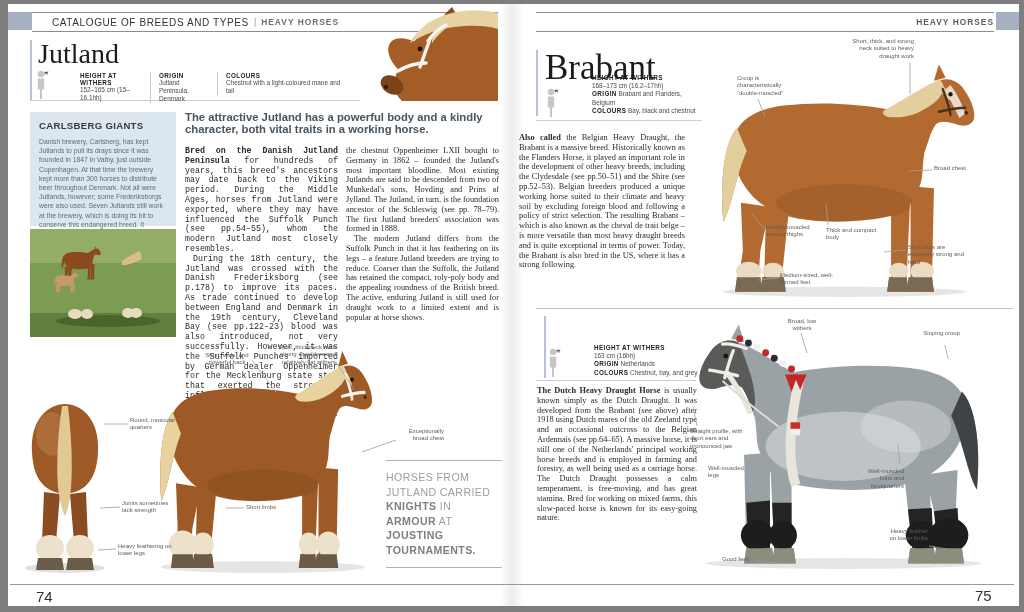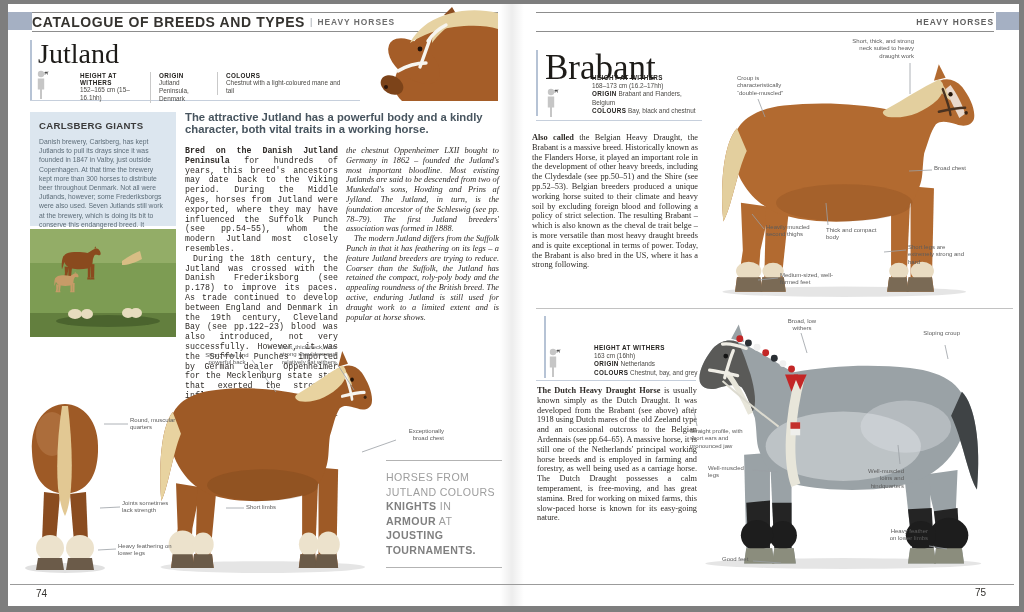--- a/index.html
+++ b/index.html
@@ -5,21 +5,21 @@
   html,body{margin:0;padding:0;background:#7e7e7e;}
   #spread{position:relative;width:1024px;height:612px;background:#fff;overflow:hidden;
           font-family:"Liberation Sans",sans-serif;}
   
   .edge{position:absolute;background:#7e7e7e;z-index:60;}
   .gutter{position:absolute;left:500px;top:4px;width:24px;height:602px;z-index:5;
           background:linear-gradient(to right,rgba(0,0,0,0) 0%,rgba(0,0,0,0.07) 50%,rgba(0,0,0,0) 100%);}
   
   .hdrbar{position:absolute;top:12px;height:18px;border-top:1px solid #8d8d8d;border-bottom:1px solid #8d8d8d;
           display:flex;align-items:center;z-index:6;}
-  .hdrbar .t1{font-size:14px;font-weight:bold;letter-spacing:.6px;color:#35332f;}
+  .hdrbar .t1{font-size:10px;font-weight:normal;letter-spacing:.6px;color:#35332f;padding-left:20px;}
   .hdrbar .sep{color:#9aa0a8;margin:0 5px;font-size:9px;}
   .hdrbar .t2{font-size:8.4px;letter-spacing:1px;color:#6d6d6d;font-weight:bold;}
   .tab{position:absolute;top:12px;height:18px;background:#a5b0c3;z-index:6;}
   
   .vline{position:absolute;width:2px;background:#b6c3d5;z-index:6;}
   .btitle{position:absolute;font-family:"Liberation Serif",serif;color:#1d1b18;z-index:7;}
   .hrule{position:absolute;height:1px;background:#c6cfdc;z-index:6;}
   .fl{font-size:6.3px;font-weight:bold;letter-spacing:.4px;color:#23211e;}
   .fv{font-size:6.4px;color:#4c4a46;line-height:8px;}
   .fcol{float:left;padding:0 8px;}
@@ -37,21 +37,21 @@
   .copy p+p{text-indent:8px;}
   .b{font-weight:bold;}
   
   .lbl{position:absolute;font-size:6px;line-height:7.4px;color:#5c5c5c;z-index:20;}
   .tr{text-align:right;} .tc{text-align:center;}
   
   .quote{position:absolute;border-top:1px solid #b3b3b3;border-bottom:1px solid #b3b3b3;
          padding:9px 0 10px 0;font-size:10.6px;line-height:14.5px;letter-spacing:.4px;
          color:#9d9d9d;z-index:20;}
   .quote .b{color:#7f7f7f;}
-  .folio{position:absolute;font-size:10px;color:#33312d;z-index:20;}
+  .folio{position:absolute;font-size:15px;color:#33312d;z-index:20;}
   .foliorule{position:absolute;left:10px;top:584px;width:1004px;height:1px;background:#9b9b9b;z-index:19;}
   svg.art{position:absolute;z-index:10;}
   svg.lines{position:absolute;left:0;top:0;z-index:18;pointer-events:none;}
 </style>
 </head>
 <body>
 
 <div id="spread">
 
   <div class="edge" style="left:0;top:0;width:1024px;height:4px"></div>
@@ -153,21 +153,21 @@
     <g transform="translate(22,42) scale(0.205)" fill="#c79b68">
         <use href="#hsil"></use>
       </g>
   </svg>
 
   <div class="intro" style="left:185px;top:111px;width:318px;">The attractive Jutland has a powerful body and a kindly character, both vital traits in a working horse.</div>
   <div class="copy" style="left:185px;top:146px;width:153px;font-family:Liberation Mono, monospace;">
     <p><span class="b">Bred on the Danish Jutland Peninsula</span><span> for hundreds of years, this breed's ancestors may date back to the Viking period. During the Middle Ages, horses from Jutland were exported, where they may have influenced the Suffolk Punch (see pp.54–55), whom the modern Jutland most closely resembles.</span></p>
     <p>During the 18th century, the Jutland was crossed with the Danish Frederiksborg (see p.178) to improve its paces. As trade continued to develop between England and Denmark in the 19th century, Cleveland Bay (see pp.122–23) blood was also introduced, not very successfully. However, it was the Suffolk Punches imported by German dealer Oppenheimer for the Mecklenburg state stud that exerted the strongest influence. One Suffolk stallion in particular, Aldrup (or Oldrup) Munkedal – descended from</p>
   </div>
-  <div class="copy" style="left:346px;top:146px;width:153px;font-style:italic;">
+  <div class="copy" style="left:346px;top:146px;width:153px;">
     <p>the chestnut Oppenheimer LXII bought to Germany in 1862 – founded the Jutland's most important bloodline. Most existing Jutlands are said to be descended from two of Munkedal's sons, Hovding and Prins af Jylland. The Jutland, in turn, is the foundation ancestor of the Schleswig (see pp. 78–79). The first Jutland breeders' association was formed in 1888.</p>
     <p>The modern Jutland differs from the Suffolk Punch in that it has feathering on its legs – a feature Jutland breeders are trying to reduce. Coarser than the Suffolk, the Jutland has retained the compact, roly-poly body and the appealing roundness of the British breed. The active, enduring Jutland is still used for draught work to a limited extent and is popular at horse shows.</p>
   </div>
 
   <svg class="art" style="left:22px;top:392px;" width="86" height="182" viewBox="0 0 86 182">
     <ellipse cx="43" cy="176" rx="40" ry="5" fill="rgba(0,0,0,0.12)"></ellipse>
     <path d="M10,60 C8,28 26,12 43,12 C60,12 78,28 76,60 C75,84 66,100 43,102 C20,100 11,84 10,60 Z" fill="#9e5a26"></path>
     <ellipse cx="30" cy="42" rx="16" ry="22" fill="rgba(255,220,180,0.15)"></ellipse>
     <polygon points="22,100 38,102 34,150 20,150" fill="#8a4c20"></polygon>
     <polygon points="48,102 64,100 66,150 52,150" fill="#8a4c20"></polygon>
@@ -203,21 +203,21 @@
 
   <div class="lbl tc" style="left:196px;top:352px;width:62px;">Short, wide, and powerful back</div>
   <div class="lbl tr" style="left:268px;top:344px;width:68px;">Short, thick neck, with strong shoulders and relatively flat withers</div>
   <div class="lbl tr" style="left:396px;top:428px;width:48px;">Exceptionally broad chest</div>
   <div class="lbl" style="left:130px;top:417px;width:55px;">Round, muscular quarters</div>
   <div class="lbl" style="left:122px;top:500px;width:58px;">Joints sometimes lack strength</div>
   <div class="lbl" style="left:118px;top:543px;width:62px;">Heavy feathering on lower legs</div>
   <div class="lbl" style="left:246px;top:504px;width:42px;">Short limbs</div>
 
   <div class="quote" style="left:386px;top:460px;width:116px;">
-    <span>HORSES FROM JUTLAND COLOURS </span><span class="b">KNIGHTS</span><span> IN </span><span class="b">ARMOUR</span><span> AT </span><span class="b">JOUSTING TOURNAMENTS.</span>
+    <span>HORSES FROM JUTLAND CARRIED </span><span class="b">KNIGHTS</span><span> IN </span><span class="b">ARMOUR</span><span> AT </span><span class="b">JOUSTING TOURNAMENTS.</span>
   </div>
 
   <div class="vline" style="left:536px;top:50px;height:66px;"></div>
   <div class="btitle" style="left:545px;top:48px;font-size:35px;">Brabant</div>
   <svg class="art" style="left:546px;top:86px;" width="44" height="34" viewBox="0 0 44 34">
     <g fill="#c6c6c6">
         <circle cx="5" cy="6" r="3.2"></circle>
         <path d="M1.8,10.6 h6.4 v11 h-2.2 v9.4 h-2 v-9.4 H1.8 Z"></path>
       </g>
     <g transform="translate(8,3) scale(0.115)" fill="#4d4d4d">
@@ -225,21 +225,21 @@
       </g>
   </svg>
   <div class="bfacts" style="position:absolute;left:592px;top:74px;width:112px;z-index:7;">
     <div class="fline"><span class="fl">HEIGHT AT WITHERS</span></div>
     <div class="fline">168–173 cm (16.2–17hh)</div>
     <div class="fline"><span class="fl">ORIGIN</span> <span>Brabant and Flanders, Belgium</span></div>
     <div class="fline"><span class="fl">COLOURS</span> <span>Bay, black and chestnut</span></div>
   </div>
   <div class="hrule" style="left:536px;top:120px;width:166px;"></div>
 
-  <div class="copy" style="left:532px;top:133px;width:166px;">
+  <div class="copy" style="left:519px;top:133px;width:166px;">
     <p><span class="b">Also called</span><span> the Belgian Heavy Draught, the Brabant is a massive breed. Historically known as the Flanders Horse, it played an important role in the development of other heavy breeds, including the Clydesdale (see pp.50–51) and the Shire (see pp.52–53). Belgian breeders produced a unique working horse suited to their climate and heavy soil by excluding foreign blood and following a policy of strict selection. The resulting Brabant – which is also known as the cheval de trait belge – is more versatile than most heavy draught breeds and is quite exceptional in terms of power. Today, the Brabant is also bred in the US, where it has a strong following.</span></p>
   </div>
 
   <svg class="art" style="left:698px;top:58px;" width="312" height="240" viewBox="0 0 320 232" preserveAspectRatio="none">
     <ellipse cx="150" cy="226" rx="125" ry="5" fill="rgba(0,0,0,0.10)"></ellipse>
     <use href="#hsil" fill="#b26a30"></use>
     <ellipse cx="150" cy="140" rx="70" ry="18" fill="rgba(70,35,10,0.12)"></ellipse>
     <path d="M40,68 C28,80 22,115 26,158 C34,146 40,110 50,90 Z" fill="#e3cf9e"></path>
     <path d="M192,50 C212,40 230,28 247,21 C254,24 253,33 246,40 C231,53 213,59 195,57 C189,55 188,52 192,50 Z" fill="#e3cf9e"></path>
     <path d="M245,21 C252,26 257,33 259,41 C253,38 247,31 243,25 Z" fill="#e3cf9e"></path>

